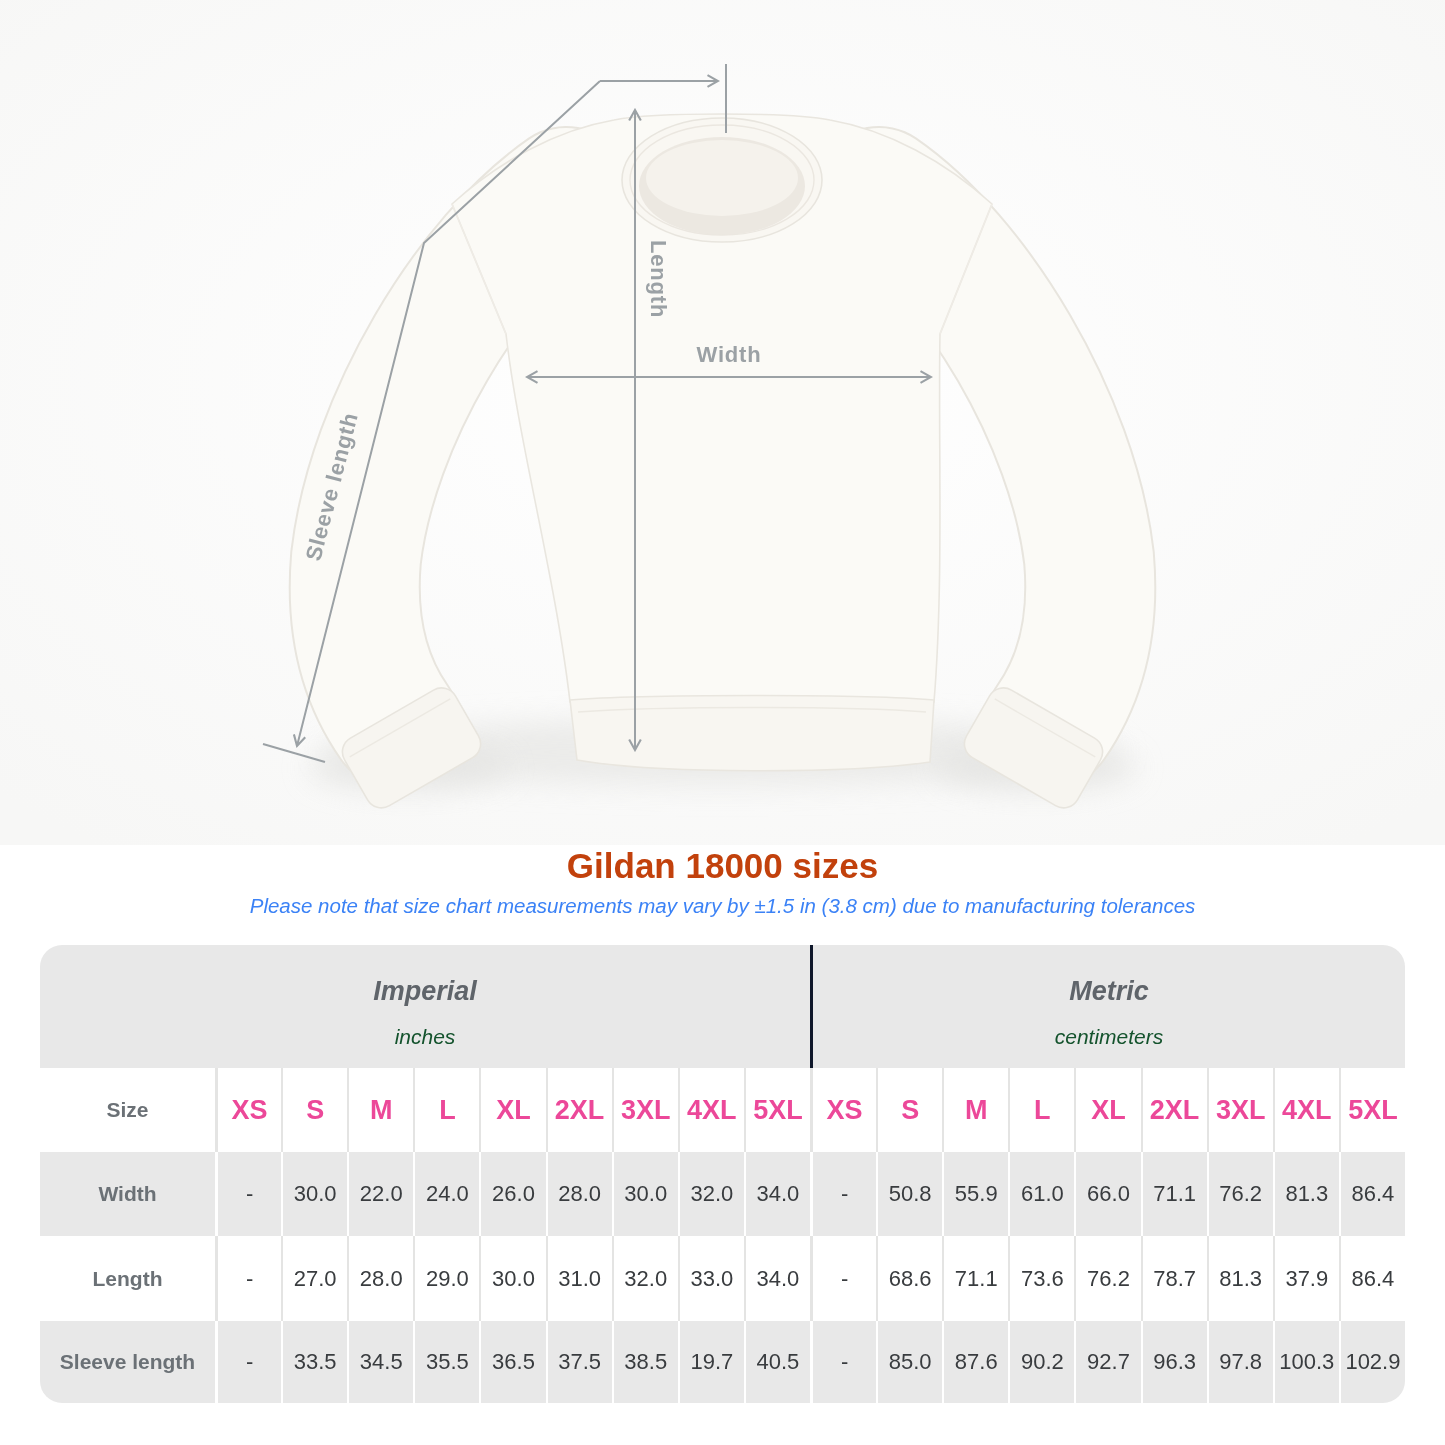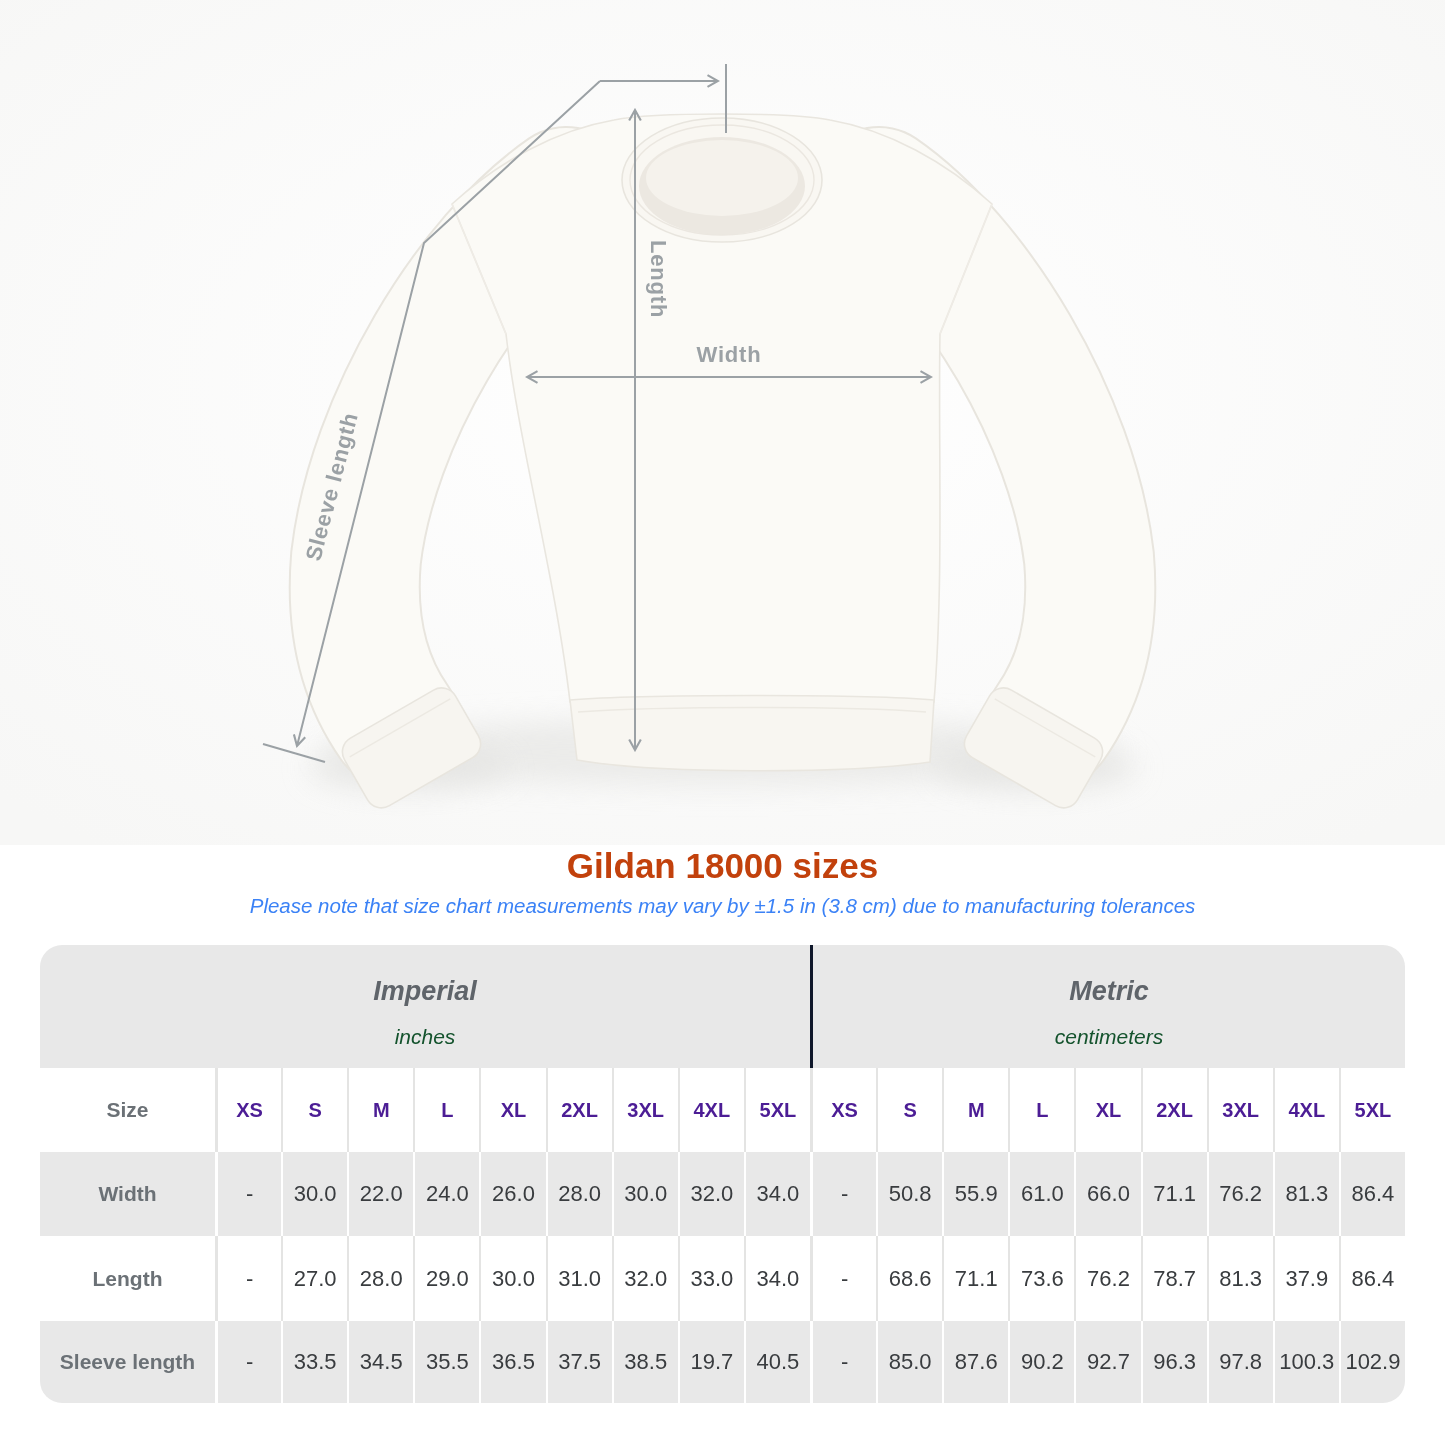--- a/index.html
+++ b/index.html
@@ -26,21 +26,21 @@
   .tr-size { height:84px; }
   .tr-w { height:84px; }
   .tr-l { height:85px; }
   .tr-s { height:82px; }
   .band { background:#e8e8e8; }
   tr.r-gray th, tr.r-gray td { background:#e8e8e8; }
   tr.r-white th, tr.r-white td { background:#ffffff; }
   .gt { font-size:27px; font-weight:bold; font-style:italic; color:#5f646a;margin-top:12px; }
   .gu { font-size:21px; font-style:italic; color:#14532d; margin-top:18px; }
   .lab { font-size:21px; font-weight:bold; color:#6b7176; }
-  .sz  { font-size:20px; font-weight:bold; color:#4c1d95; }
+  .sz  { font-size:27px; font-weight:bold; color:#ec4899; }
   .val { font-size:22px; font-weight:normal; color:#393c3f; }
   
   tr.r-white .d { border-left:2px solid #e4e4e3; }
   tr.r-gray  .d { border-left:2px solid #ffffff; }
   tr.r-white .fs, tr.r-white .ms { border-left-width:3px; }
   tr.r-gray  .fs, tr.r-gray  .ms { border-left-width:3px; }
   .ms-band { border-left:3px solid #0f172a; }
 </style>
 </head>
 <body>

